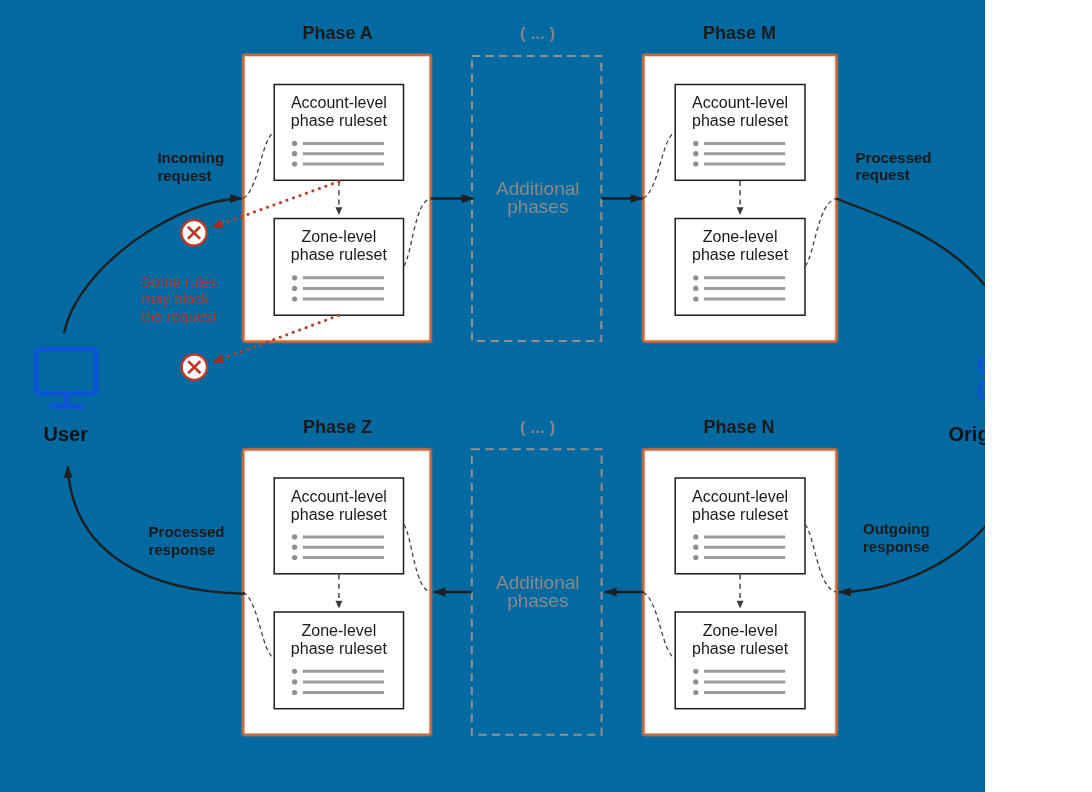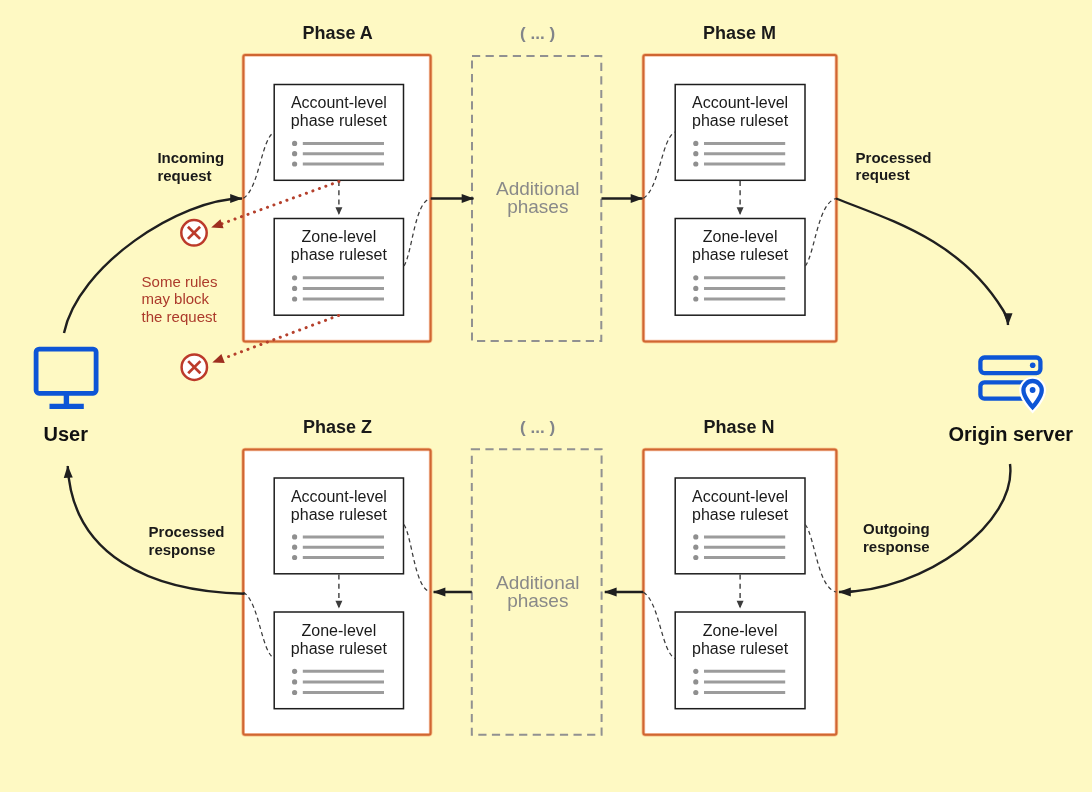--- a/index.html
+++ b/index.html
@@ -1,16 +1,16 @@
 <!DOCTYPE html>
 <html><head>
 <meta charset="utf-8">
 <style>
   html,body{margin:0;padding:0;background:#ffffff;}
-  .wrap{width:1092px;height:792px;position:relative;overflow:hidden;background:#fef9c3;}
+  .wrap{width:985px;height:792px;position:relative;overflow:hidden;background:#0369a1;}
   svg{display:block;}
   text{font-family:"Liberation Sans", sans-serif;}
 </style>
 </head>
 <body>
 <div class="wrap">
 <svg width="1092" height="792" viewBox="0 0 1092 792" style="filter:blur(0.34px)">
   <defs>
     <marker id="ab" viewBox="0 0 13.4 10.4" refX="12.3" refY="5.2" markerWidth="13.4" markerHeight="10.4" orient="auto-start-reverse" markerUnits="userSpaceOnUse">
       <path d="M0.5,0.7 L12.9,5.2 L0.5,9.7 z" fill="#1f1f1f"></path>

